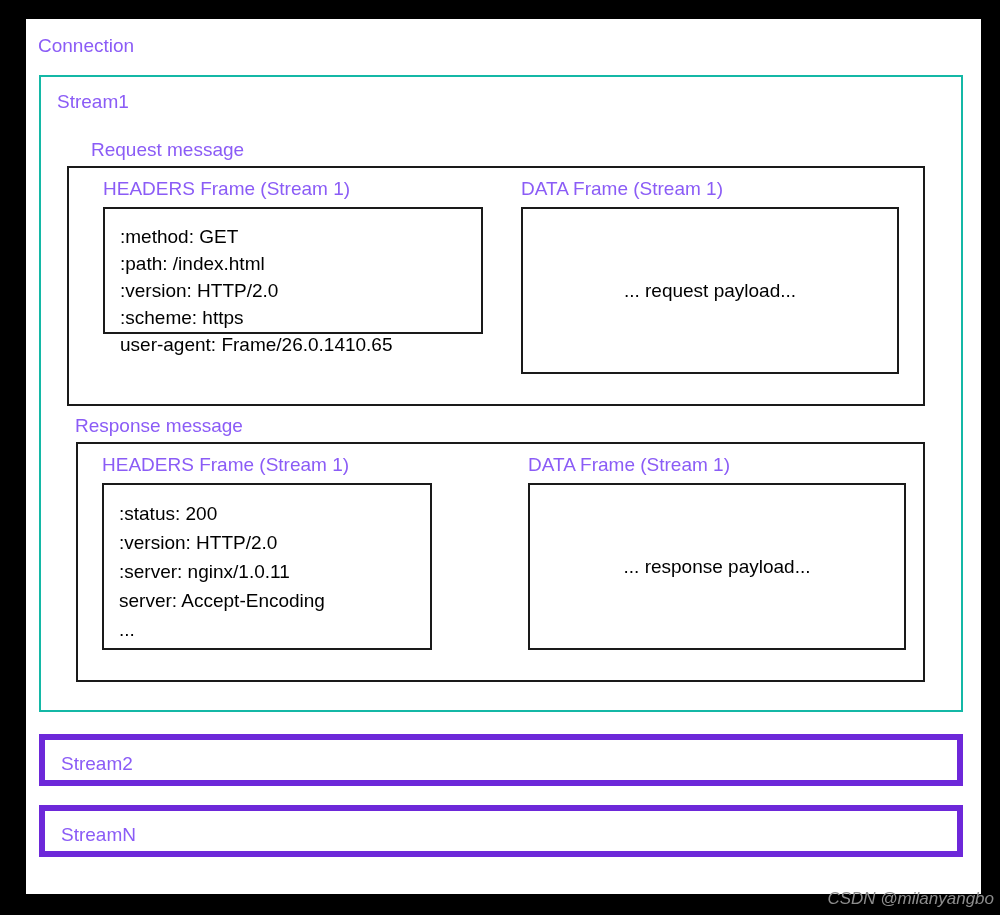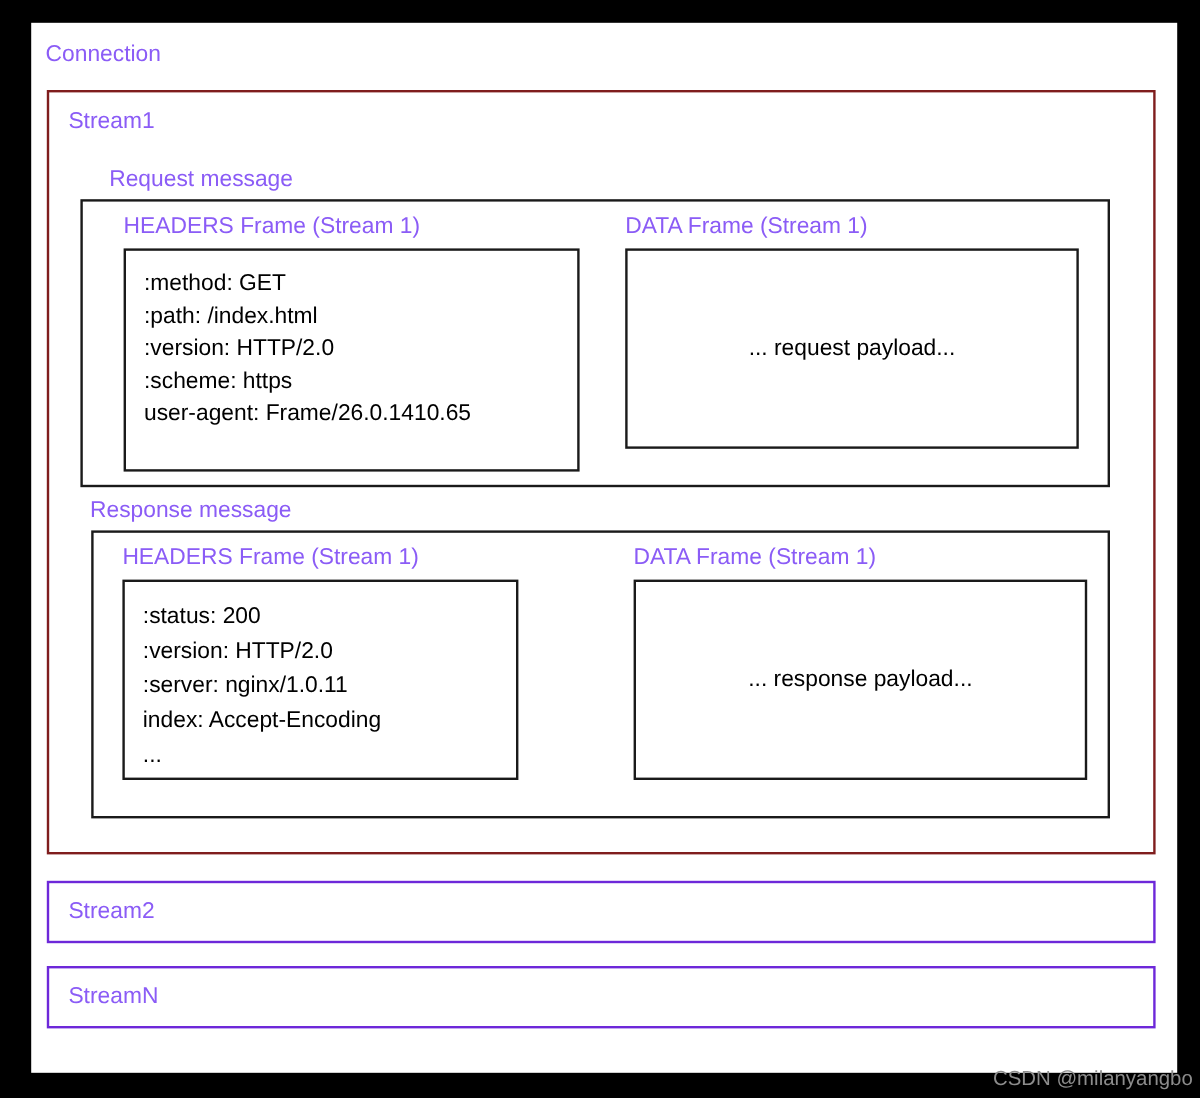--- a/index.html
+++ b/index.html
@@ -38,21 +38,21 @@
   .label {
     color: #8b5cf6;
     font-size: 19px;
     line-height: 22px;
     white-space: nowrap;
   }
 
   .box {
     position: absolute;
     background: #ffffff;
-    border: 2px solid #7f1d1d;
+    border: 2px solid #14b8a6;
   }
 
   
   #connection-label {
     position: absolute;
     left: 12px;
     top: 16px;
   }
 
   
@@ -94,21 +94,21 @@
   .frame-body {
     position: absolute;
     top: 39px;
     left: 0;
     background: #ffffff;
     border: 2px solid #1a1a1a;
   }
 
   
   #req-headers-frame { left: 34px; top: 0px; width: 410px; height: 230px; }
-  #req-headers-frame .frame-body { width: 380px; height: 186px; }
+  #req-headers-frame .frame-body { width: 380px; height: 127px; }
   #req-data-frame    { left: 452px; top: 0px; width: 390px; height: 230px; }
   #req-data-frame .frame-body { width: 378px; height: 167px; }
 
   
   #res-headers-frame { left: 24px; top: 0px; width: 410px; height: 230px; }
   #res-headers-frame .frame-body { width: 330px; height: 167px; }
   #res-data-frame    { left: 450px; top: 0px; width: 390px; height: 230px; }
   #res-data-frame .frame-body { width: 378px; height: 167px; }
 
   
@@ -140,38 +140,39 @@
     color: #000000;
   }
 
   
   .stream-row {
     position: absolute;
     left: 13px;
     width: 924px;
     height: 52px;
     background: #ffffff;
-    border: 2px solid #6d28d9;
+    border: 6px solid #6d28d9;
   }
   #stream2-box { top: 715px; }
   #streamN-box { top: 786px; }
   .stream-row .label {
     position: absolute;
     left: 16px;
     top: 13px;
   }
 
   
   #watermark {
     position: absolute;
     right: 6px;
     bottom: 6px;
     font-size: 17px;
     color: #8c8c8c;
     white-space: nowrap;
+    font-style: italic;
   }
 </style>
 </head>
 <body>
 
 <div id="canvas">
 
   <div id="page">
 
     <div id="connection-label" class="label">Connection</div>
@@ -210,21 +211,21 @@
 
       <div id="response-box" class="msg-box">
 
         <div id="res-headers-frame" class="frame">
           <div class="frame-title label">HEADERS Frame (Stream 1)</div>
           <div class="frame-body">
             <ul class="header-list spaced">
               <li>:status: 200</li>
               <li>:version: HTTP/2.0</li>
               <li>:server: nginx/1.0.11</li>
-              <li>index: Accept-Encoding</li>
+              <li>server: Accept-Encoding</li>
               <li>...</li>
             </ul>
           </div>
         </div>
 
         <div id="res-data-frame" class="frame">
           <div class="frame-title label">DATA Frame (Stream 1)</div>
           <div class="frame-body">
             <div class="payload">... response payload...</div>
           </div>

